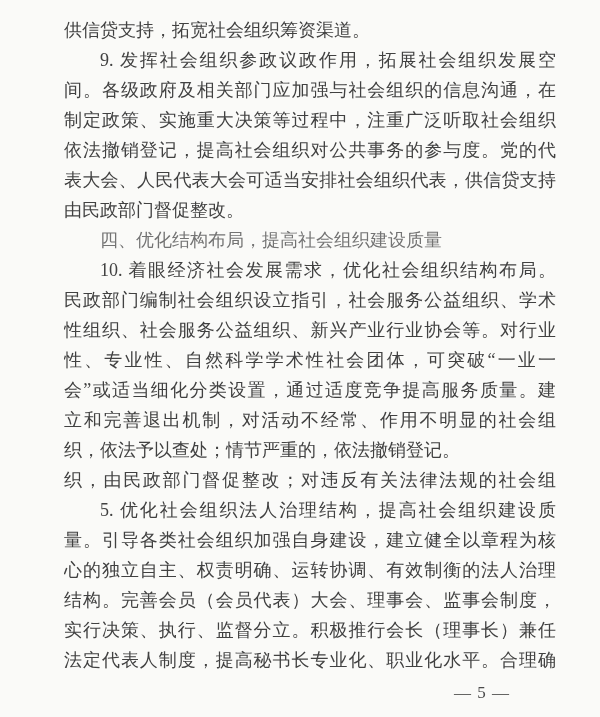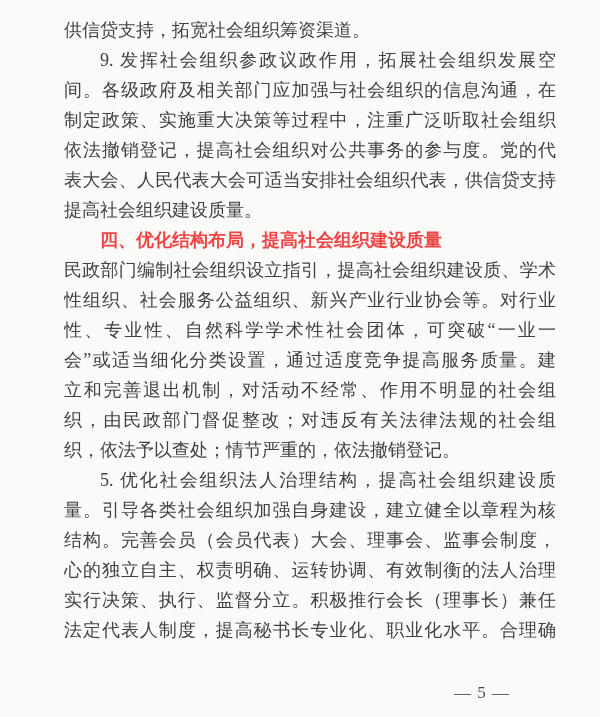--- a/index.html
+++ b/index.html
@@ -35,22 +35,22 @@
     overflow: hidden;
   }
   .line.end {
     text-align-last: left;
   }
   .line.ind {
     text-indent: 2em;
   }
   .line.head {
     font-family: "Liberation Sans", "DejaVu Sans", sans-serif;
-    font-weight: 700;
-    color: #ef4444;
+    font-weight: 400;
+    color: #737373;
     text-align-last: left;
   }
   .page-footer {
     position: absolute;
     top: 678px;
     left: 0;
     width: 510px;
     height: 30px;
     line-height: 30px;
     text-align: right;
@@ -64,30 +64,31 @@
 <body>
 
 <div class="page">
   <div class="text-block">
     <div class="line end">供信贷支持，拓宽社会组织筹资渠道。</div>
     <div class="line ind">9. 发挥社会组织参政议政作用，拓展社会组织发展空</div>
     <div class="line">间。各级政府及相关部门应加强与社会组织的信息沟通，在</div>
     <div class="line">制定政策、实施重大决策等过程中，注重广泛听取社会组织</div>
     <div class="line">依法撤销登记，提高社会组织对公共事务的参与度。党的代</div>
     <div class="line">表大会、人民代表大会可适当安排社会组织代表，供信贷支持</div>
-    <div class="line end">提高社会组织建设质量。</div>
+    <div class="line end">由民政部门督促整改。</div>
     <div class="line ind head">四、优化结构布局，提高社会组织建设质量</div>
-    <div class="line">民政部门编制社会组织设立指引，提高社会组织建设质、学术</div>
+    <div class="line ind">10. 着眼经济社会发展需求，优化社会组织结构布局。</div>
+    <div class="line">民政部门编制社会组织设立指引，社会服务公益组织、学术</div>
     <div class="line">性组织、社会服务公益组织、新兴产业行业协会等。对行业</div>
     <div class="line">性、专业性、自然科学学术性社会团体，可突破“一业一</div>
     <div class="line">会”或适当细化分类设置，通过适度竞争提高服务质量。建</div>
     <div class="line">立和完善退出机制，对活动不经常、作用不明显的社会组</div>
+    <div class="line end">织，依法予以查处；情节严重的，依法撤销登记。</div>
     <div class="line">织，由民政部门督促整改；对违反有关法律法规的社会组</div>
-    <div class="line end">织，依法予以查处；情节严重的，依法撤销登记。</div>
     <div class="line ind">5. 优化社会组织法人治理结构，提高社会组织建设质</div>
     <div class="line">量。引导各类社会组织加强自身建设，建立健全以章程为核</div>
+    <div class="line">心的独立自主、权责明确、运转协调、有效制衡的法人治理</div>
     <div class="line">结构。完善会员（会员代表）大会、理事会、监事会制度，</div>
-    <div class="line">心的独立自主、权责明确、运转协调、有效制衡的法人治理</div>
     <div class="line">实行决策、执行、监督分立。积极推行会长（理事长）兼任</div>
     <div class="line">法定代表人制度，提高秘书长专业化、职业化水平。合理确</div>
   </div>
   <div class="page-footer">— 5 —</div>
 </div>
 
 </body></html>

